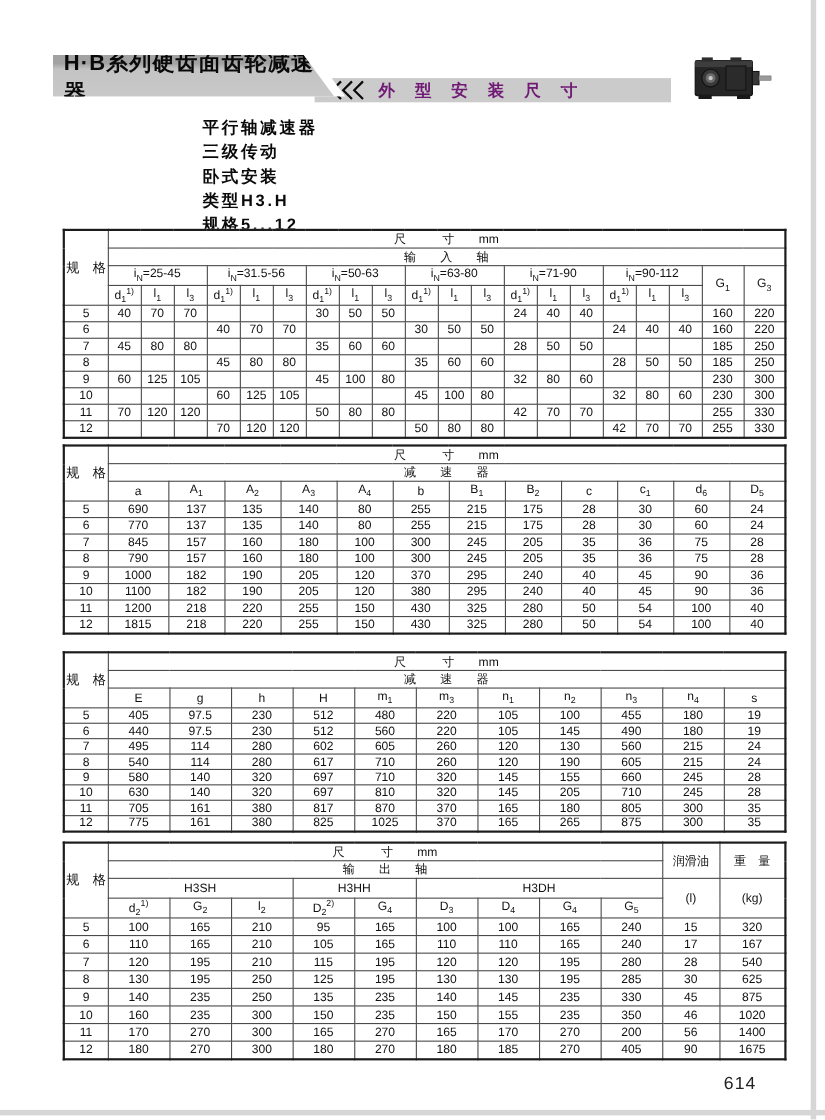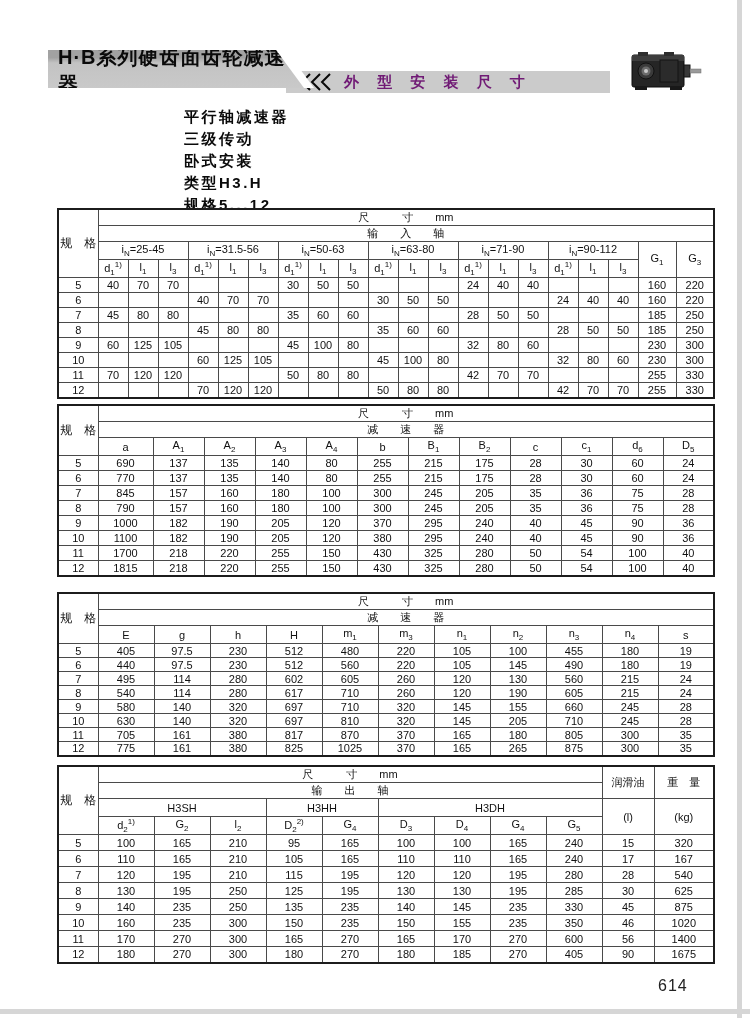--- a/index.html
+++ b/index.html
@@ -476,21 +476,21 @@
           <td>380</td>
           <td>295</td>
           <td>240</td>
           <td>40</td>
           <td>45</td>
           <td>90</td>
           <td>36</td>
         </tr>
         <tr>
           <td>11</td>
-          <td>1700</td>
+          <td>1200</td>
           <td>218</td>
           <td>220</td>
           <td>255</td>
           <td>150</td>
           <td>430</td>
           <td>325</td>
           <td>280</td>
           <td>50</td>
           <td>54</td>
           <td>100</td>
@@ -797,21 +797,21 @@
         <tr>
           <td>11</td>
           <td>170</td>
           <td>270</td>
           <td>300</td>
           <td>165</td>
           <td>270</td>
           <td>165</td>
           <td>170</td>
           <td>270</td>
-          <td>600</td>
+          <td>200</td>
           <td>56</td>
           <td>1400</td>
         </tr>
         <tr>
           <td>12</td>
           <td>180</td>
           <td>270</td>
           <td>300</td>
           <td>180</td>
           <td>270</td>

